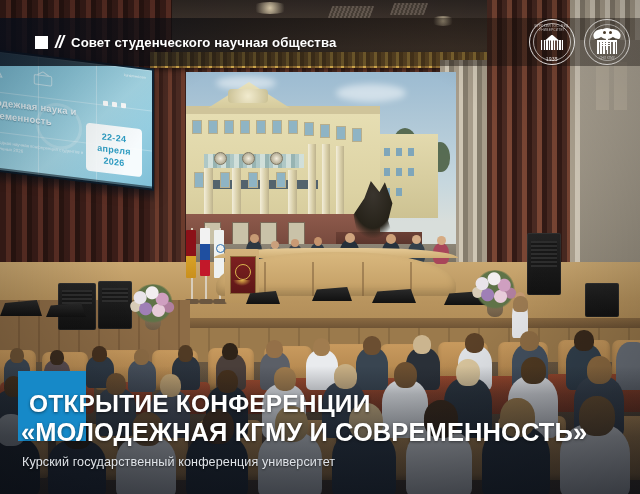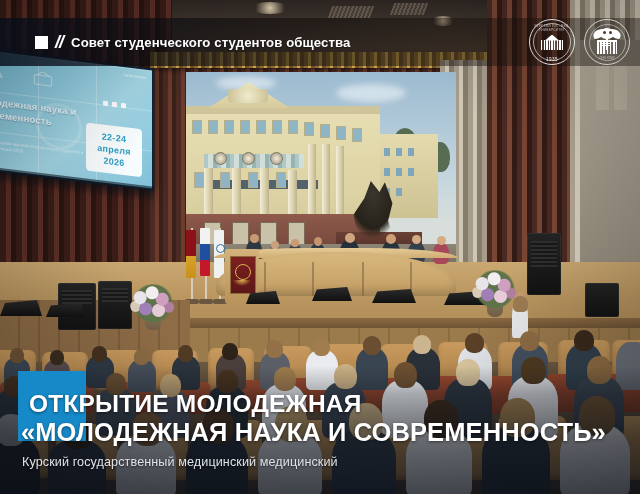--- a/index.html
+++ b/index.html
@@ -568,21 +568,21 @@
       <div class="aud-head" style="left:579px;top:66px;width:36px;height:40px;background:#6f5332;"></div>
     </div>
 
     <div class="vignette"></div>
   </div>
 
   <div class="header">
     <div class="hdr-left">
       <span class="hdr-square"></span>
       <span class="hdr-slashes">//</span>
-      <span class="hdr-text">Совет студенческого студентов общества</span>
+      <span class="hdr-text">Совет студенческого научная общества</span>
     </div>
 
     <div class="hdr-logos">
 
       <div class="seal">
         <span class="seal-arc">КУРСКИЙ ГОС. МЕД. УНИВЕРСИТЕТ</span>
         <span class="seal-bld"></span>
         <span class="seal-year">1935</span>
       </div>
 
@@ -599,17 +599,17 @@
           <span class="owl-rod-s"></span>
         </span>
         <span class="owl-arc">СНО КГМУ</span>
       </div>
 
     </div>
   </div>
 
   <div class="caption-scrim"></div>
   <div class="blue-sq"></div>
-  <div class="cap-l1">ОТКРЫТИЕ МОЛОДЕЖНАЯ</div>
-  <div class="cap-l2">«МОЛОДЕЖНАЯ НАУКА И СОВРЕМЕННОСТЬ»</div>
-  <div class="cap-sub">Курский государственный медицинский медицинский</div>
+  <div class="cap-l1">ОТКРЫТИЕ КОНФЕРЕНЦИИ</div>
+  <div class="cap-l2">«МОЛОДЕЖНАЯ КГМУ И СОВРЕМЕННОСТЬ»</div>
+  <div class="cap-sub">Курский государственный конференция университет</div>
 
 </div>
 
 </body></html>

